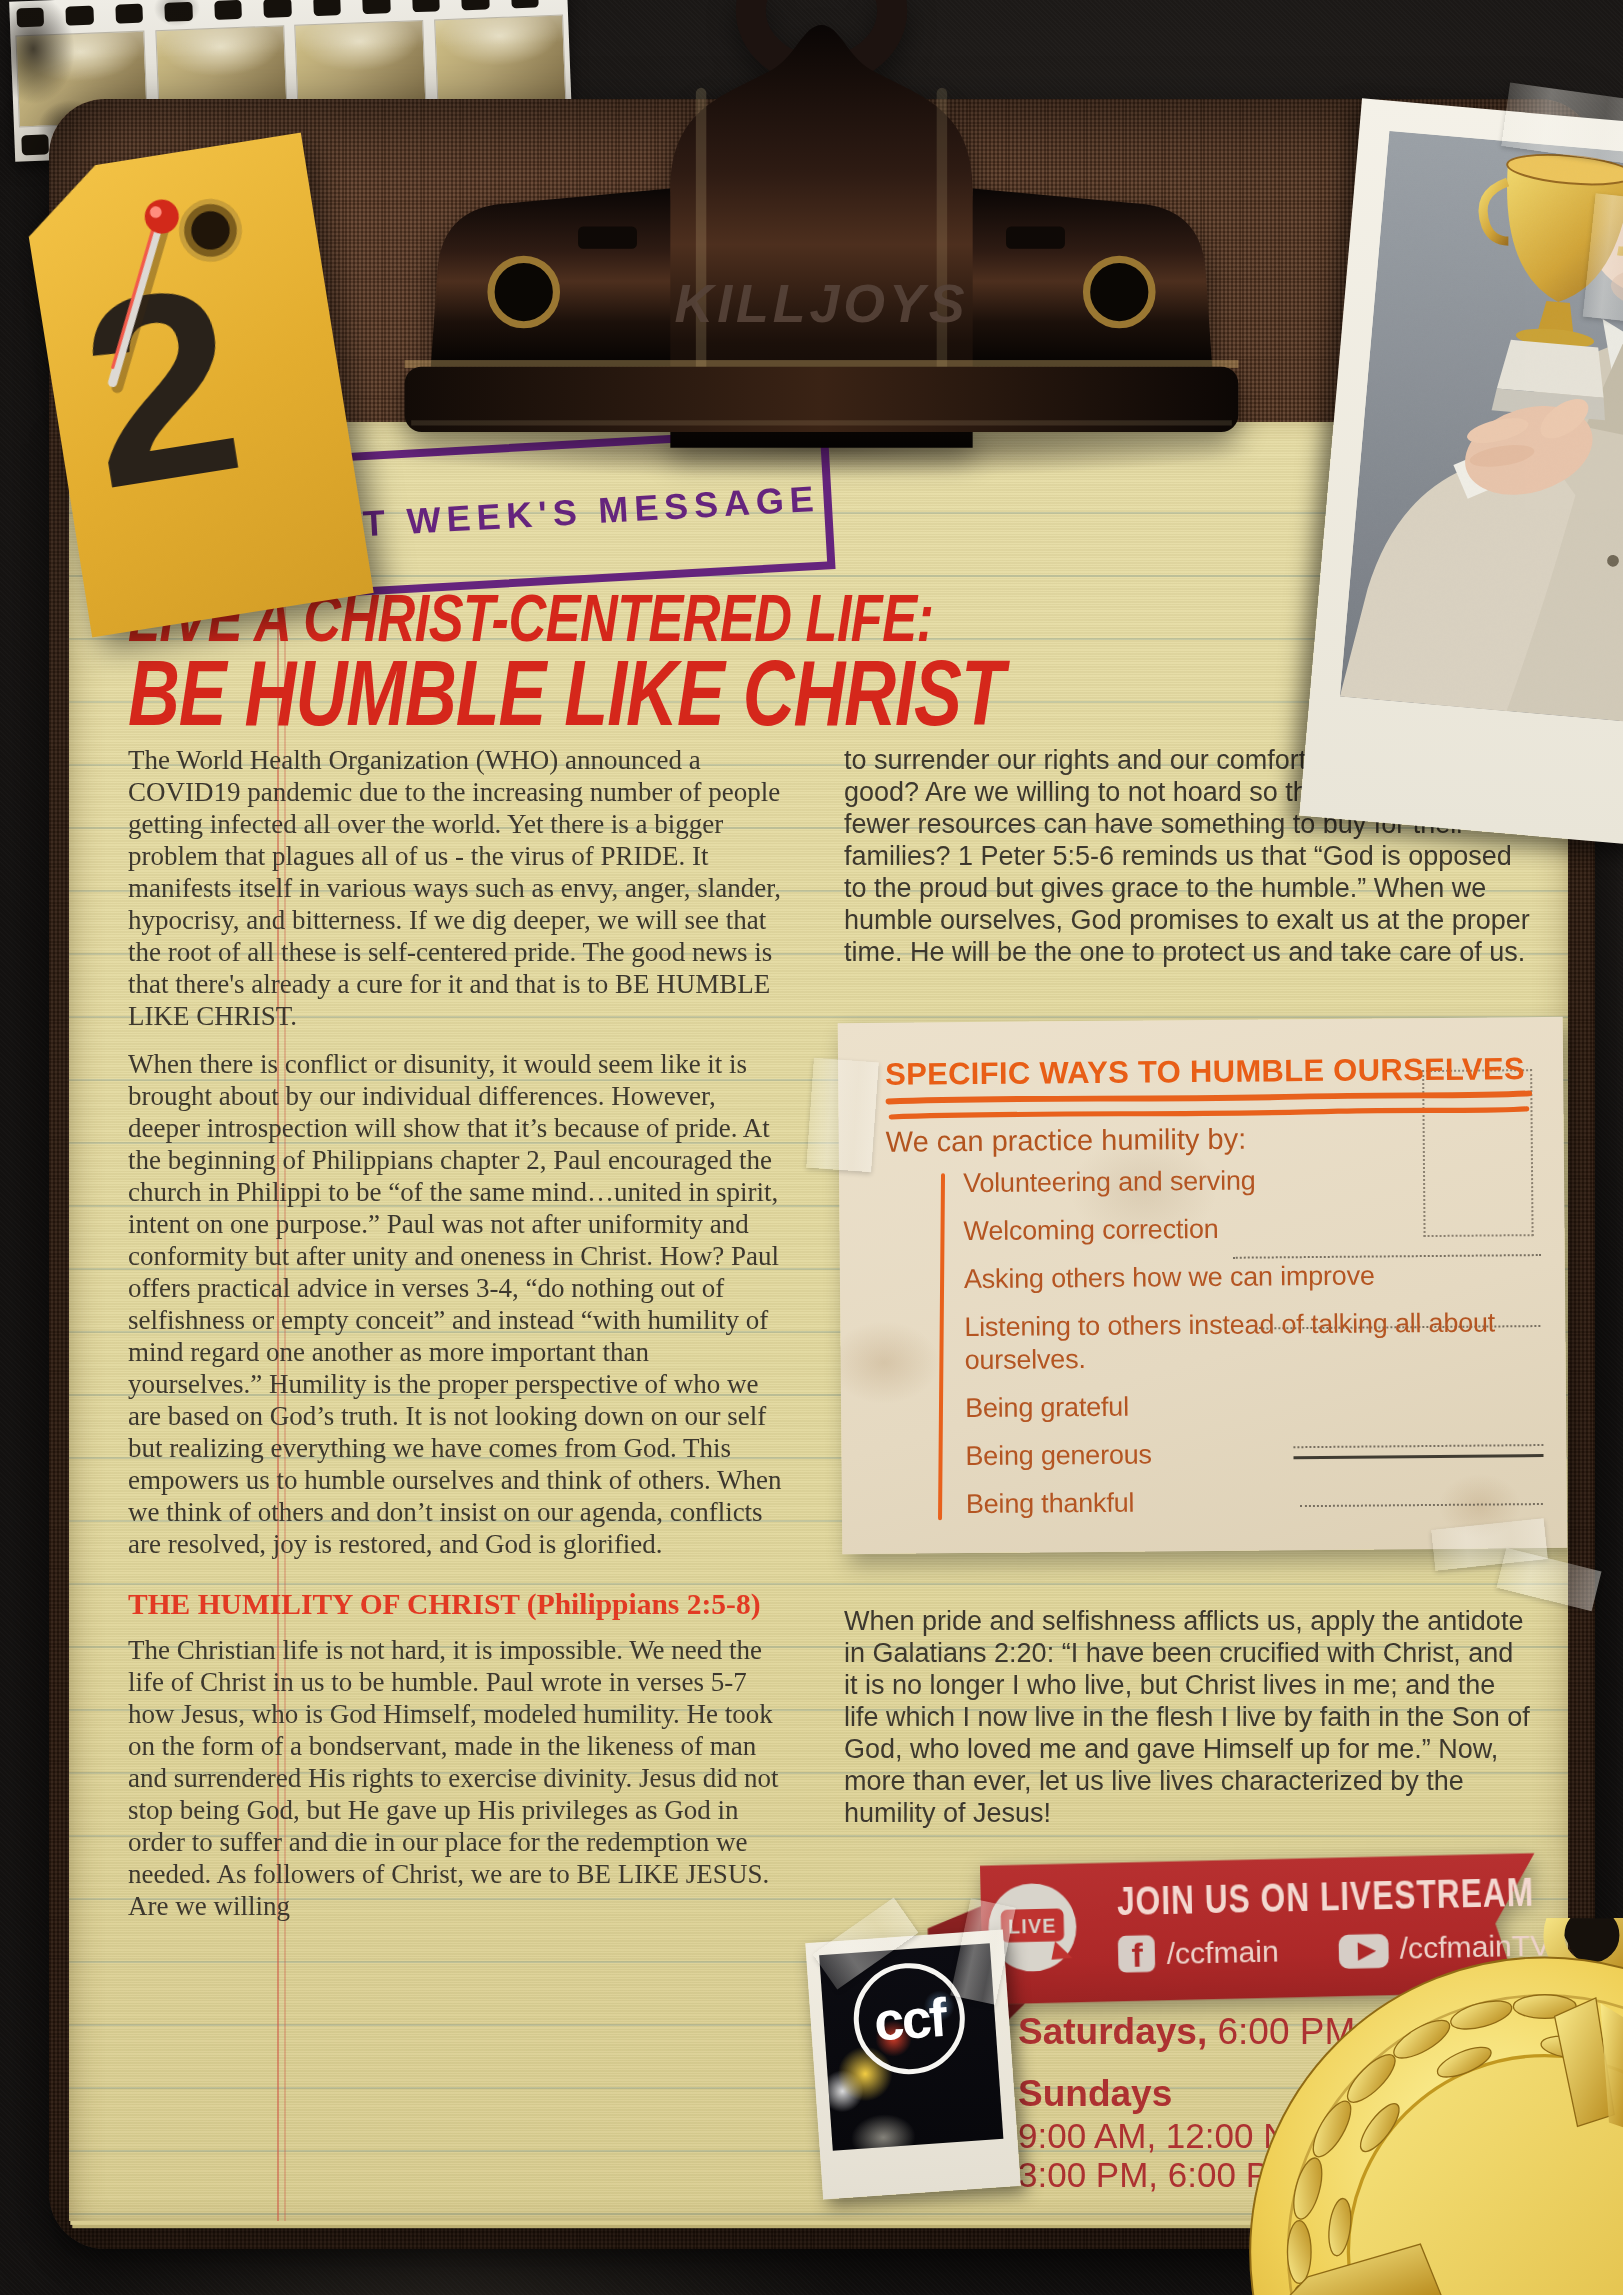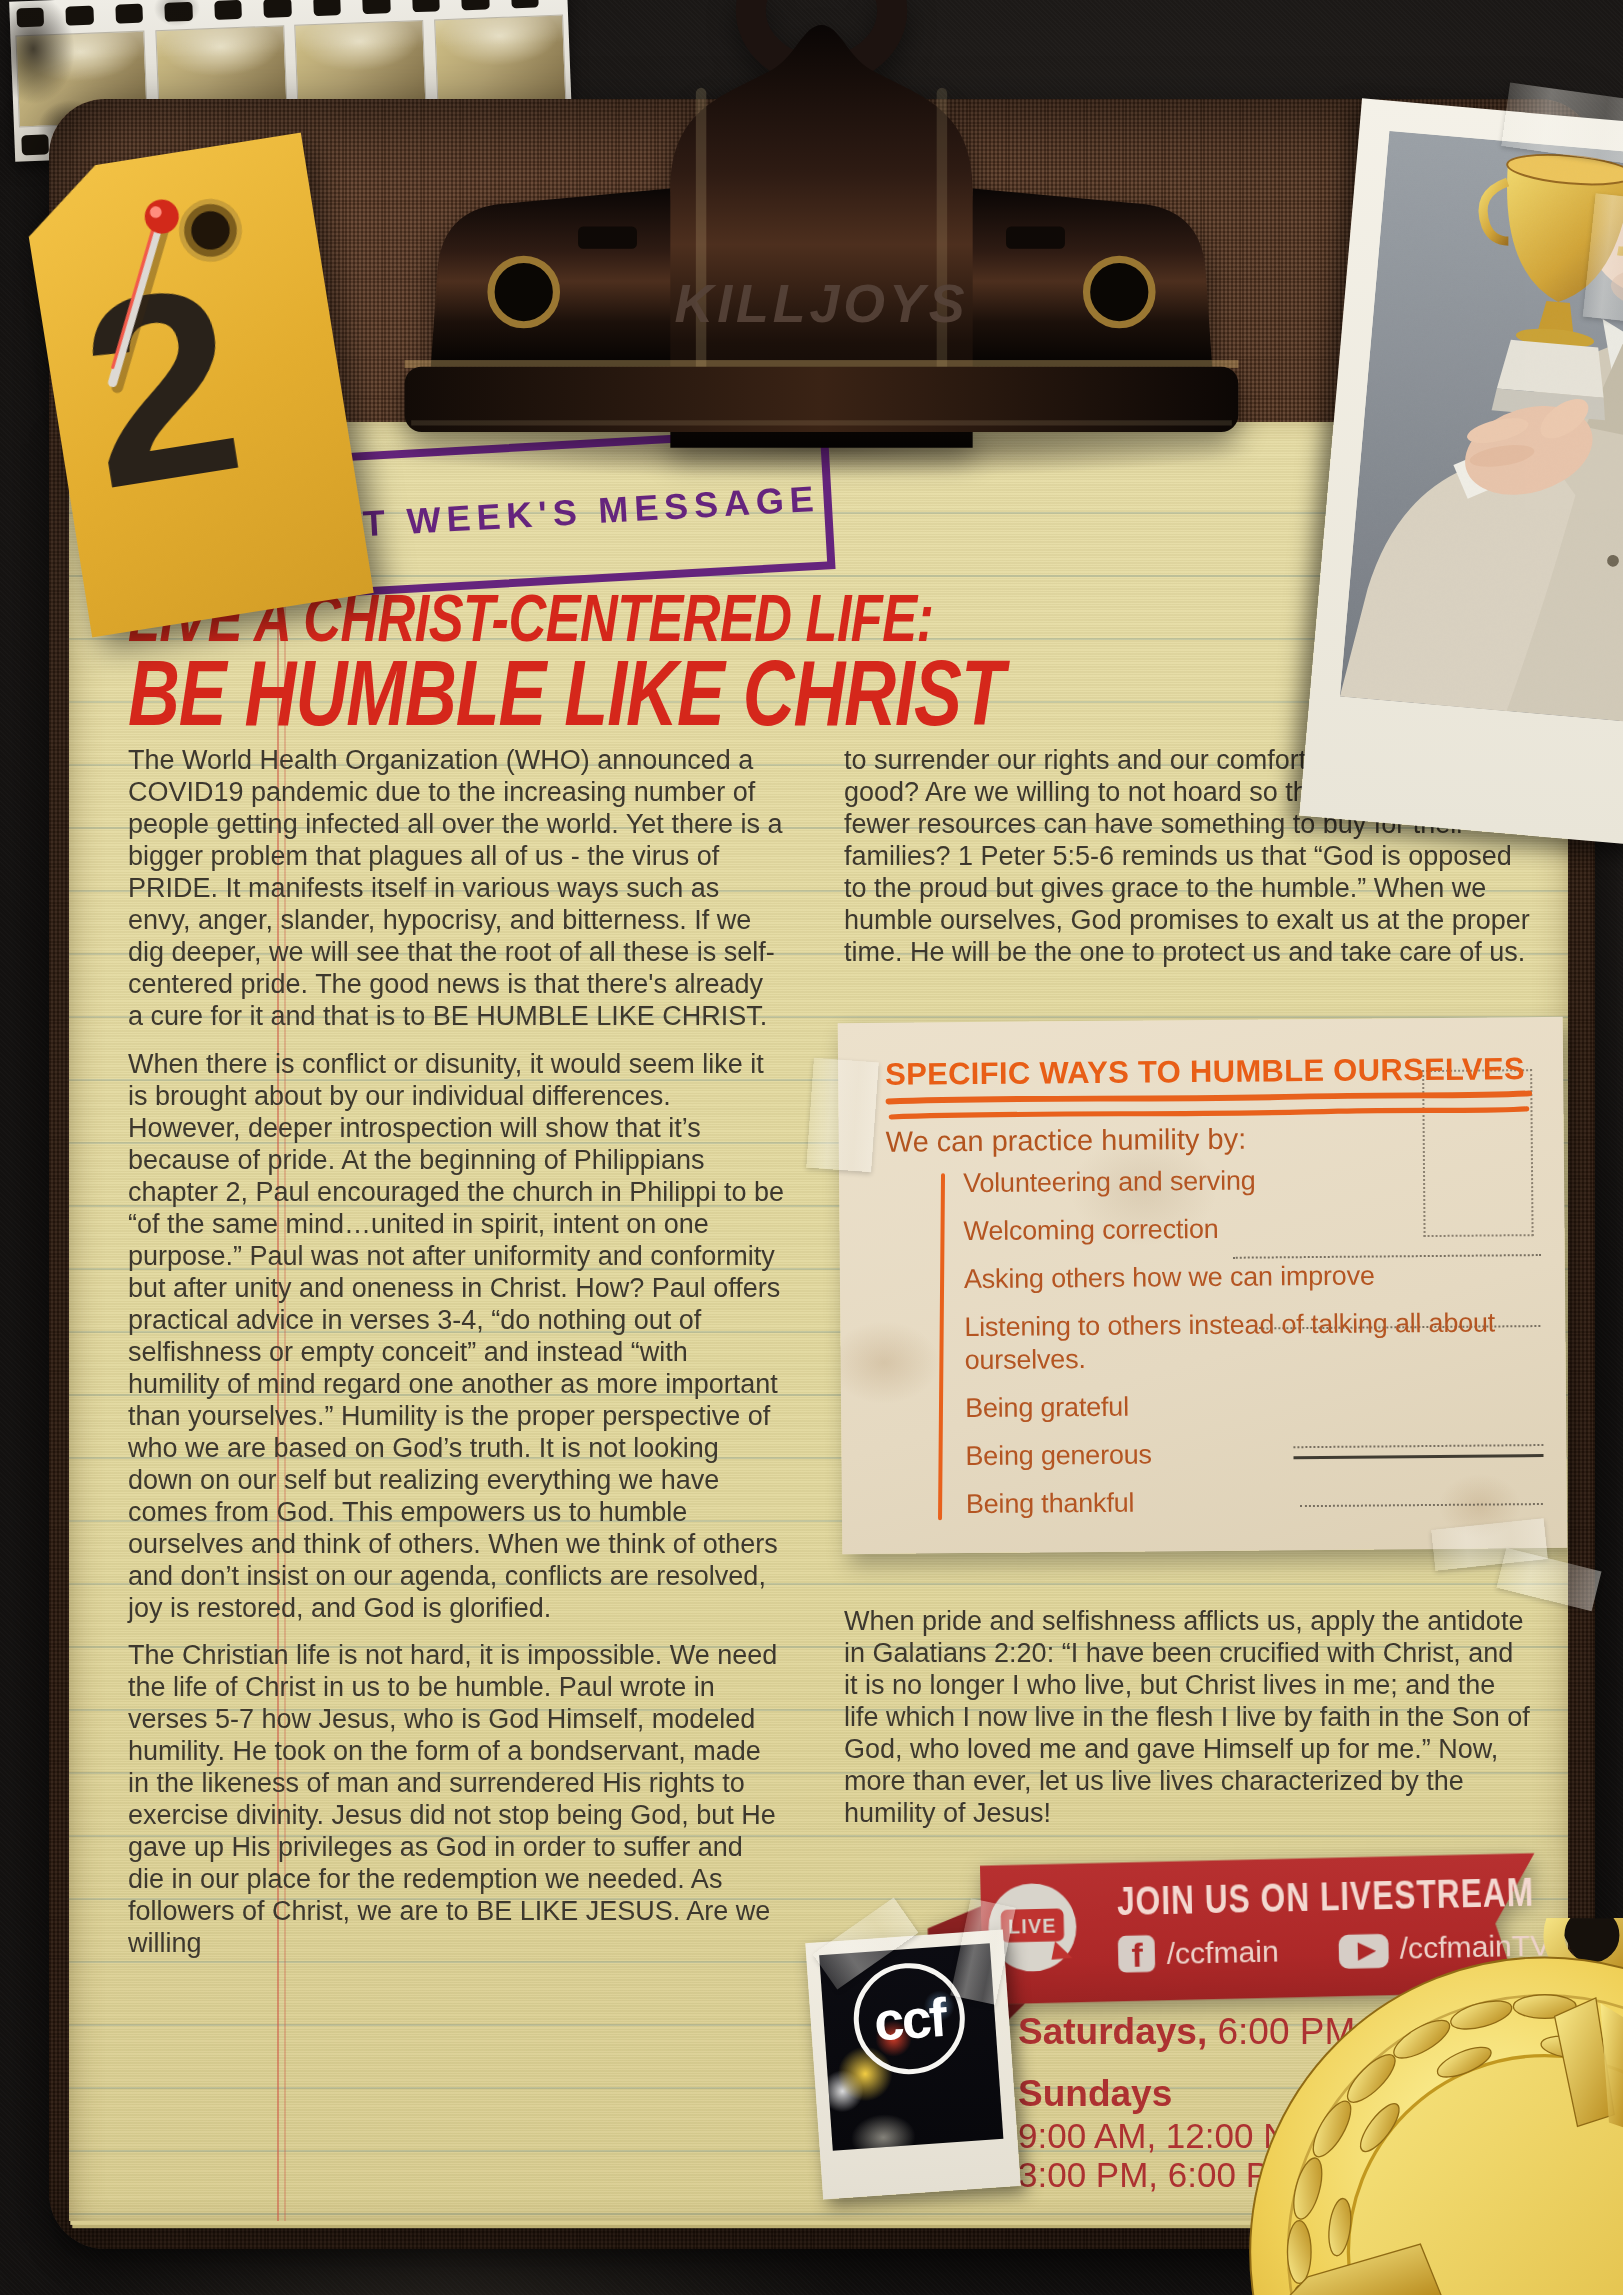--- a/index.html
+++ b/index.html
@@ -54,21 +54,21 @@
     transform:rotate(-3.2deg);border:8.5px solid #5e1a7b;display:flex;align-items:center;
     justify-content:center;color:#5e1a7b;font-weight:bold;font-size:36px;letter-spacing:5.9px;
     opacity:.94;text-align:center;}
   
   .title1{position:absolute;left:128px;top:579px;font-size:67px;font-weight:bold;font-style:italic;
     color:#d5271b;transform:scaleX(.78);transform-origin:left top;white-space:nowrap;z-index:5;letter-spacing:-0.7px;}
   .title2{position:absolute;left:128px;top:641px;font-size:92px;font-weight:bold;font-style:italic;
     color:#d5271b;transform:scaleX(.78);transform-origin:left top;white-space:nowrap;z-index:5;letter-spacing:-1.3px;}
   
   .col{position:absolute;z-index:5;}
-  .col-left{left:128px;top:744px;width:656px;}
+  .col-left{left:128px;top:744px;width:656px;font-family:Liberation Serif, serif;}
   .col-right{left:844px;top:744px;width:689px;}
   .p-after{position:absolute;left:844px;top:1605px;width:689px;z-index:5;}
   p.body{font-size:27px;line-height:32px;color:#3d382e;margin:0 0 15.7px 0;}
   h3.redhead{font-size:29.5px;line-height:34px;color:#e23a23;font-weight:bold;margin:27.5px 0 13px 0;}
   
   .notecard{position:absolute;left:840px;top:1020px;width:725px;height:531px;z-index:5;
     transform:rotate(-.5deg);
     background:
       radial-gradient(79px 59px at 6% 64%, rgba(150,110,60,.20), transparent 70%),
       radial-gradient(105px 79px at 42% 32%, rgba(140,110,70,.14), transparent 70%),
@@ -183,20 +183,21 @@
   <div class="stamp">
     <span>LAST WEEK'S MESSAGE</span>
   </div>
 
   <div class="title1">LIVE A CHRIST-CENTERED LIFE:</div>
   <div class="title2">BE HUMBLE LIKE CHRIST</div>
 
   <div class="col col-left">
     <p class="body">The World Health Organization (WHO) announced a COVID19 pandemic due to the increasing number of people getting infected all over the world. Yet there is a bigger problem that plagues all of us - the virus of PRIDE. It manifests itself in various ways such as envy, anger, slander, hypocrisy, and bitterness. If we dig deeper, we will see that the root of all these is self-centered pride. The good news is that there's already a cure for it and that is to BE HUMBLE LIKE CHRIST.</p>
     <p class="body">When there is conflict or disunity, it would seem like it is brought about by our individual differences. However, deeper introspection will show that it’s because of pride. At the beginning of Philippians chapter 2, Paul encouraged the church in Philippi to be “of the same mind…united in spirit, intent on one purpose.” Paul was not after uniformity and conformity but after unity and oneness in Christ. How? Paul offers practical advice in verses 3-4, “do nothing out of selfishness or empty conceit” and instead “with humility of mind regard one another as more important than yourselves.” Humility is the proper perspective of who we are based on God’s truth. It is not looking down on our self but realizing everything we have comes from God. This empowers us to humble ourselves and think of others. When we think of others and don’t insist on our agenda, conflicts are resolved, joy is restored, and God is glorified.</p>
+    <h3 class="redhead">THE HUMILITY OF CHRIST (Philippians 2:5-8)</h3>
     <p class="body">The Christian life is not hard, it is impossible. We need the life of Christ in us to be humble. Paul wrote in verses 5-7 how Jesus, who is God Himself, modeled humility. He took on the form of a bondservant, made in the likeness of man and surrendered His rights to exercise divinity. Jesus did not stop being God, but He gave up His privileges as God in order to suffer and die in our place for the redemption we needed. As followers of Christ, we are to BE LIKE JESUS. Are we willing</p>
   </div>
 
   <div class="col col-right">
     <p class="body">to surrender our rights and our comforts for the greater good? Are we willing to not hoard so that others with fewer resources can have something to buy for their families?  1 Peter 5:5-6 reminds us that “God is opposed to the proud but gives grace to the humble.” When we humble ourselves, God promises to exalt us at the proper time. He will be the one to protect us and take care of us.</p>
   </div>
 
   <div class="notecard">
     <div class="nc-stampbox"></div>
     <div class="nc-dot" style="left:393px;top:237px;width:308px;"></div>

